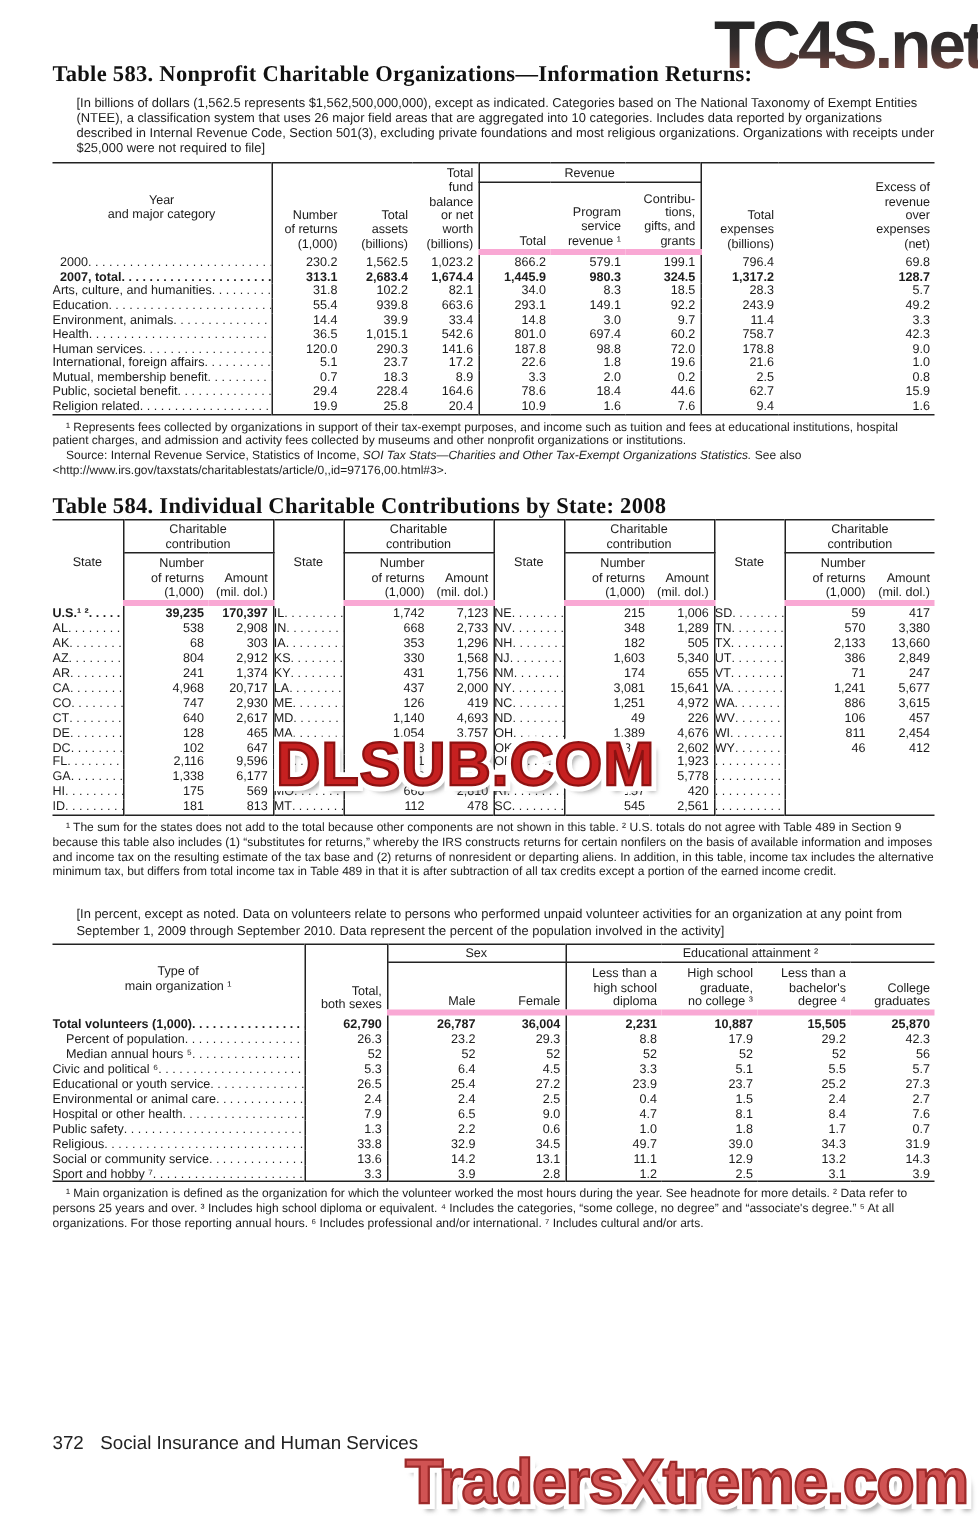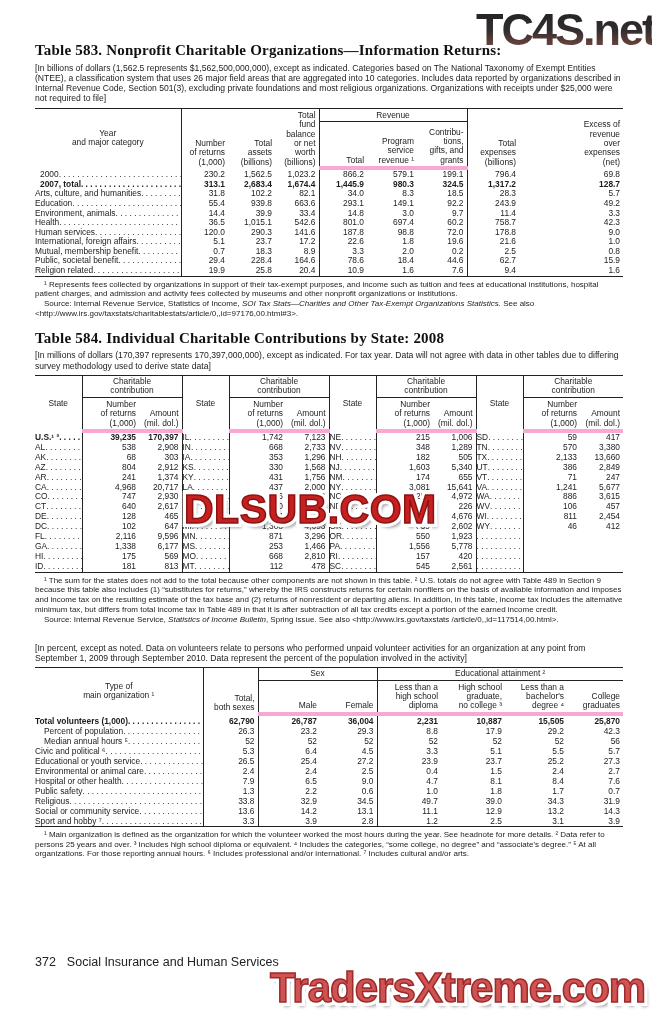--- a/index.html
+++ b/index.html
@@ -2,21 +2,21 @@
 <html><head>
 <meta charset="utf-8">
 <style>
   html,body { margin:0; padding:0; background:#888; }
   .page { width:652px; height:1024px; position:relative; background:#ffffff;
           font-family:"Liberation Sans", sans-serif; color:#1c1c1c; overflow:hidden; }
   .content { position:absolute; left:35px; width:588px; top:0; }
 
   .tbl-title { font-family:"Liberation Serif", serif; font-size:15px; font-weight:bold;
                line-height:16.5px; letter-spacing:0.2px; color:#111; }
-  .headnote { font-size:8.6px; line-height:10.3px; margin:4px 0 4px 0; }
+  .headnote { font-size:8.6px; line-height:10.3px; margin:4px 0 4px 16px; }
 
   table.t { width:100%; border-collapse:collapse; table-layout:fixed;
             border-top:1.2px solid #222; border-bottom:1.2px solid #222; }
   thead tr:last-child th { border-bottom:4px solid #f9a8d4; }
   th { font-size:8.4px; font-weight:normal; line-height:9.4px; vertical-align:bottom;
        padding:2px 3px 1px 0; white-space:pre-line; text-align:right; }
   th.mid { vertical-align:middle; text-align:center; padding:2px 1px; }
   th.grp { text-align:center; vertical-align:bottom; border-bottom:1px solid #222; padding:1px 0 1px 0; }
   .vr { border-right:1px solid #222; }
   td { font-size:8.4px; vertical-align:bottom; padding:0; }
@@ -299,21 +299,20 @@
     </table>
 
     <div class="fn">
       <p>¹ Represents fees collected by organizations in support of their tax-exempt purposes, and income such as tuition and fees at educational institutions, hospital patient charges, and admission and activity fees collected by museums and other nonprofit organizations or institutions.</p>
       <p><span>Source: Internal Revenue Service, Statistics of Income, </span><span class="it">SOI Tax Stats—Charities and Other Tax-Exempt Organizations Statistics.</span><span> See also &lt;http://www.irs.gov/taxstats/charitablestats/article/0,,id=97176,00.html#3&gt;.</span></p>
     </div>
 
     <div class="sec-gap"></div>
 
     <div class="tbl-title">Table 584. Individual Charitable Contributions by State: 2008</div>
-    <div class="headnote">[In millions of dollars (170,397 represents 170,397,000,000), except as indicated. For tax year. Data will not agree with data in other tables due to differing survey methodology used to derive state data]</div>
 
     <table class="t">
       <colgroup>
         <col style="width:47px">
           <col style="width:57px">
           <col style="width:43px">
         <col style="width:47px">
           <col style="width:57px">
           <col style="width:43px">
         <col style="width:47px">
@@ -836,21 +835,20 @@
               </div>
             </td>
             <td class="num"></td>
             <td class="num"></td>
           </tr>
         </tbody>
     </table>
 
     <div class="fn">
       <p>¹ The sum for the states does not add to the total because other components are not shown in this table. ² U.S. totals do not agree with Table 489 in Section 9 because this table also includes (1) “substitutes for returns,” whereby the IRS constructs returns for certain nonfilers on the basis of available information and imposes and income tax on the resulting estimate of the tax base and (2) returns of nonresident or departing aliens. In addition, in this table, income tax includes the alternative minimum tax, but differs from total income tax in Table 489 in that it is after subtraction of all tax credits except a portion of the earned income credit.</p>
-      <p><span>Source: Internal Revenue Service, </span><span class="it">Statistics of Income Bulletin</span><span>, Spring issue. See also &lt;http://www.irs.gov/taxstats /article/0,,id=117514,00.html&gt;.</span></p>
     </div>
 
     <div class="sec-gap" style="height:14px"></div>
 
     <div class="headnote">[In percent, except as noted. Data on volunteers relate to persons who performed unpaid volunteer activities for an organization at any point from September 1, 2009 through September 2010. Data represent the percent of the population involved in the activity]</div>
 
     <table class="t">
       <colgroup>
         <col style="width:168px">
           <col style="width:55px">

